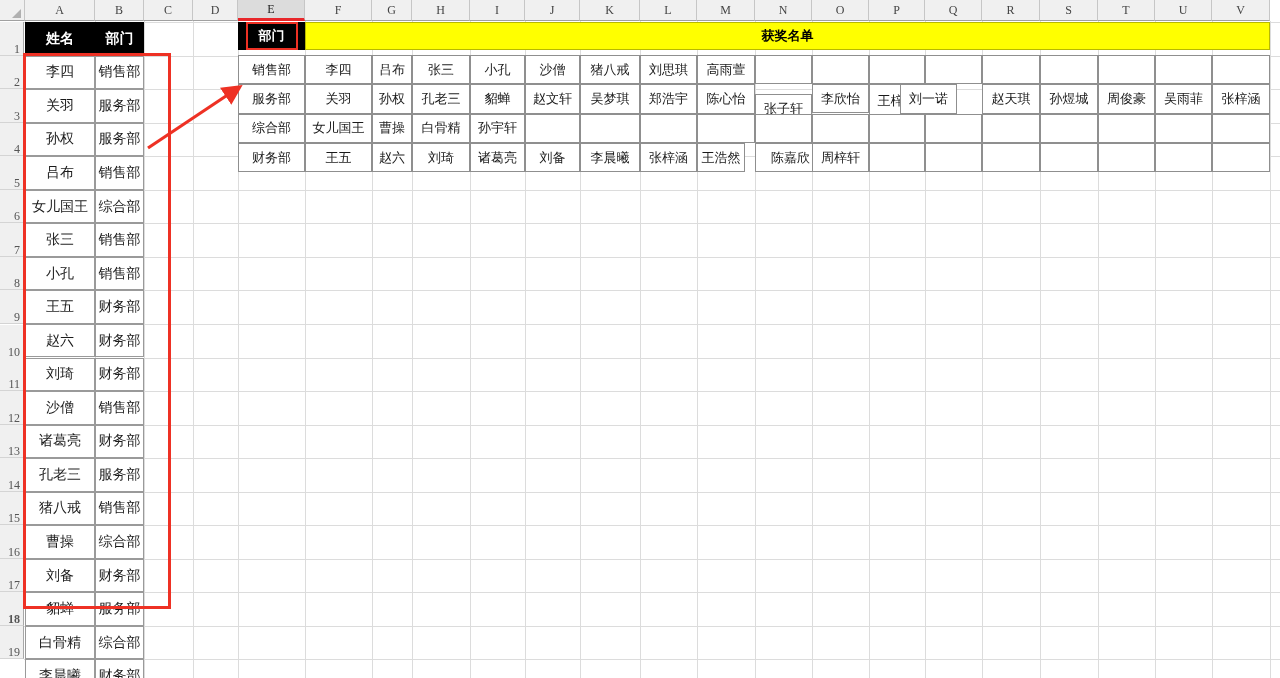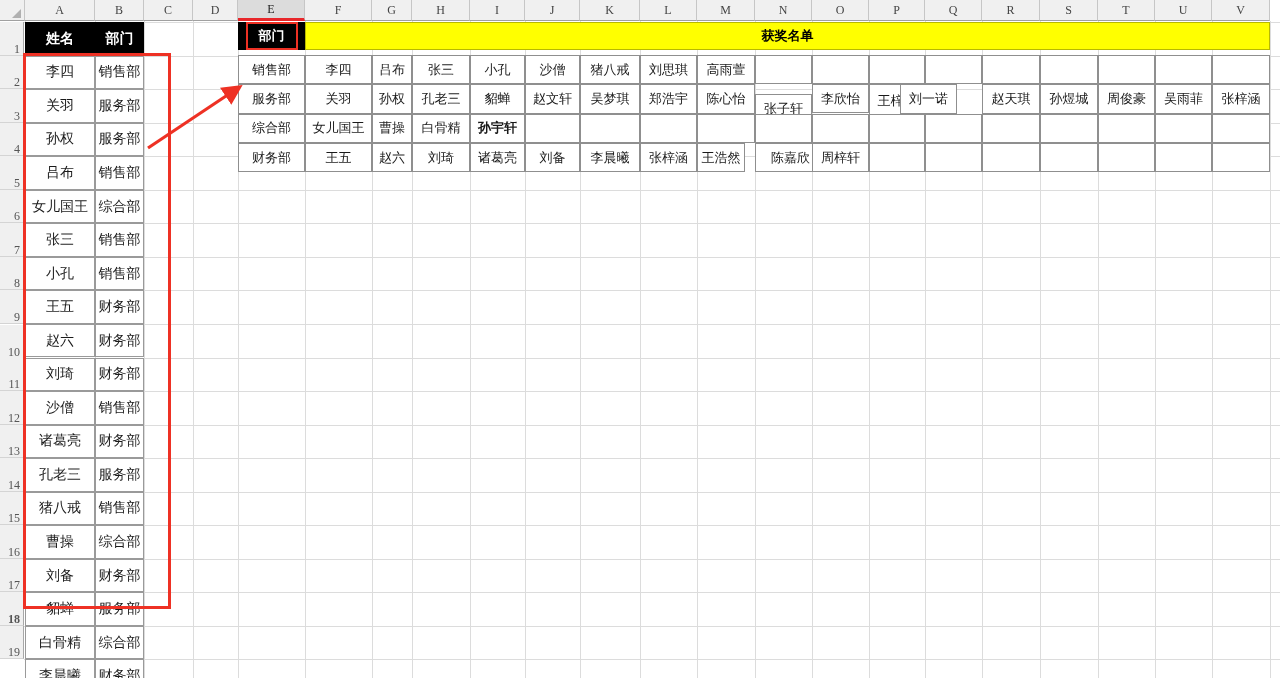--- a/index.html
+++ b/index.html
@@ -249,21 +249,21 @@
       <div class="cell rt-cell" style="left: 900px; width: 57px; top: 84.3px; height: 29.3px;">刘一诺</div>
       <div class="cell rt-cell" style="left: 982px; width: 58px; top: 84.3px; height: 29.3px;">赵天琪</div>
       <div class="cell rt-cell" style="left: 1040px; width: 58px; top: 84.3px; height: 29.3px;">孙煜城</div>
       <div class="cell rt-cell" style="left: 1098px; width: 57px; top: 84.3px; height: 29.3px;">周俊豪</div>
       <div class="cell rt-cell" style="left: 1155px; width: 57px; top: 84.3px; height: 29.3px;">吴雨菲</div>
       <div class="cell rt-cell" style="left: 1212px; width: 58px; top: 84.3px; height: 29.3px;">张梓涵</div>
       <div class="cell rt-cell" style="left: 238px; width: 67px; top: 113.6px; height: 29.3px;">综合部</div>
       <div class="cell rt-cell" style="left: 305px; width: 67px; top: 113.6px; height: 29.3px;">女儿国王</div>
       <div class="cell rt-cell" style="left: 372px; width: 40px; top: 113.6px; height: 29.3px;">曹操</div>
       <div class="cell rt-cell" style="left: 412px; width: 58px; top: 113.6px; height: 29.3px;">白骨精</div>
-      <div class="cell rt-cell" style="left: 470px; width: 55px; top: 113.6px; height: 29.3px; font-weight: bold;">孙宇轩</div>
+      <div class="cell rt-cell" style="left: 470px; width: 55px; top: 113.6px; height: 29.3px;">孙宇轩</div>
       <div class="cell rt-cell" style="left: 525px; width: 55px; top: 113.6px; height: 29.3px;"></div>
       <div class="cell rt-cell" style="left: 580px; width: 60px; top: 113.6px; height: 29.3px;"></div>
       <div class="cell rt-cell" style="left: 640px; width: 57px; top: 113.6px; height: 29.3px;"></div>
       <div class="cell rt-cell" style="left: 697px; width: 58px; top: 113.6px; height: 29.3px;"></div>
       <div class="cell rt-cell" style="left: 755px; width: 57px; top: 113.6px; height: 29.3px;"></div>
       <div class="cell rt-cell" style="left: 812px; width: 57px; top: 113.6px; height: 29.3px;"></div>
       <div class="cell rt-cell" style="left: 869px; width: 56px; top: 113.6px; height: 29.3px;"></div>
       <div class="cell rt-cell" style="left: 925px; width: 57px; top: 113.6px; height: 29.3px;"></div>
       <div class="cell rt-cell" style="left: 982px; width: 58px; top: 113.6px; height: 29.3px;"></div>
       <div class="cell rt-cell" style="left: 1040px; width: 58px; top: 113.6px; height: 29.3px;"></div>

